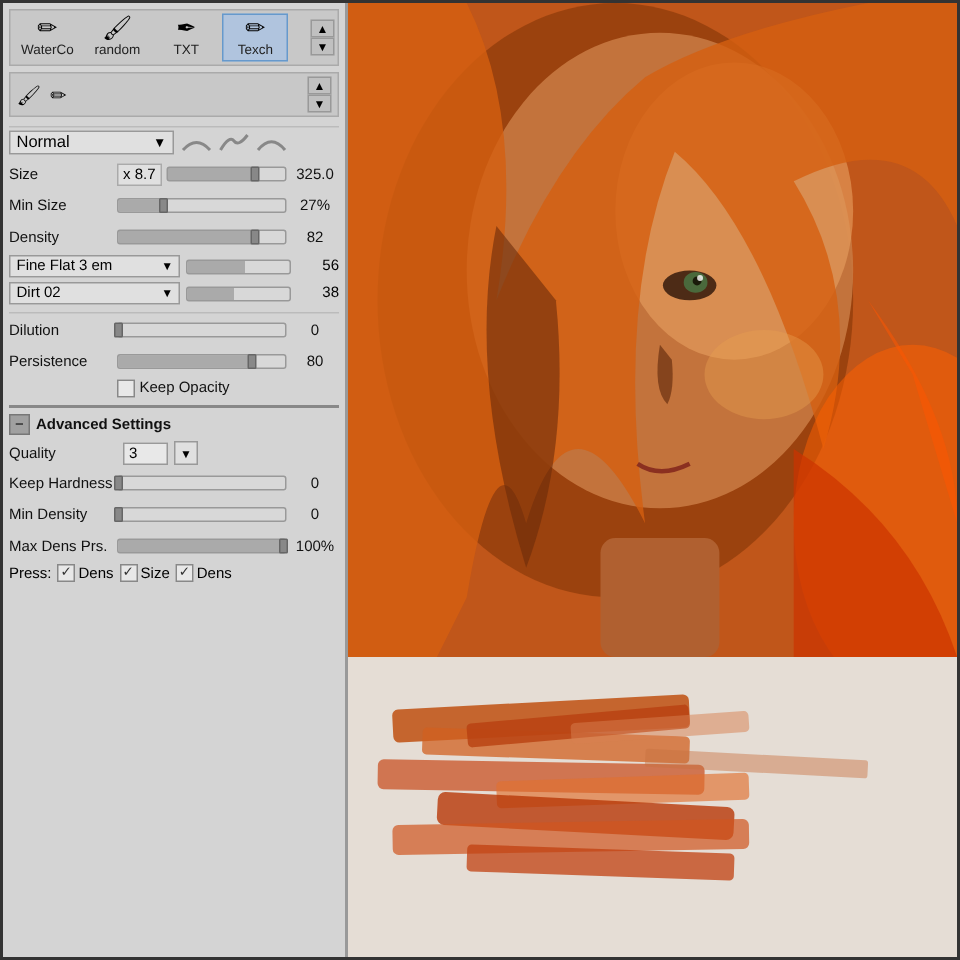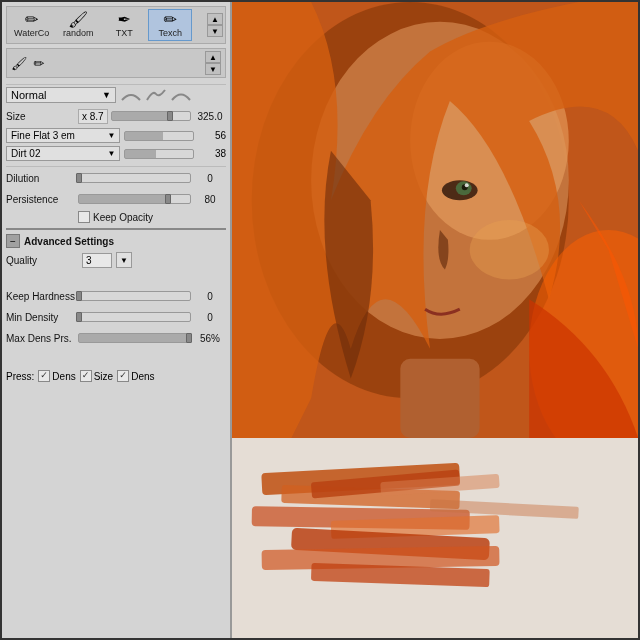--- a/index.html
+++ b/index.html
@@ -240,21 +240,21 @@
       display: flex;
       align-items: center;
       margin-bottom: 3px;
       gap: 4px;
     }
 
     .checkbox-label {
       font-size: 10px;
       color: #111;
       display: flex;
-      align-items: center;
+      align-items: flex-start;
       gap: 3px;
     }
 
     .checkbox-box {
       width: 12px;
       height: 12px;
       border: 1px solid #888;
       background: #e8e8e8;
       display: inline-block;
     }
@@ -282,21 +282,21 @@
 
     .advanced-title {
       font-size: 10px;
       font-weight: bold;
       color: #111;
     }
 
     .quality-row {
       display: flex;
       align-items: center;
-      margin-bottom: 19px;
+      margin-bottom: 3px;
       gap: 4px;
     }
 
     .quality-input {
       width: 30px;
       background: #e8e8e8;
       border: 1px solid #999;
       padding: 1px 3px;
       font-size: 10px;
     }
@@ -311,21 +311,21 @@
       justify-content: center;
       font-size: 8px;
       cursor: pointer;
     }
 
     
     .press-row {
       display: flex;
       align-items: center;
       gap: 4px;
-      margin-top: 20px;
+      margin-top: 0;
       flex-wrap: wrap;
     }
 
     .press-item {
       display: flex;
       align-items: center;
       gap: 2px;
       font-size: 10px;
     }
 
@@ -435,21 +435,39 @@
       <div class="param-label">Size</div>
       <div class="param-slider-area">
         <div class="size-badge">x 8.7</div>
         <div class="slider-track" style="--fill:75%">
           <div class="slider-thumb" style="--thumb-pos:75%"></div>
         </div>
         <div class="param-value">325.0</div>
       </div>
     </div>
 
-
+    <div class="param-row">
+      <div class="param-label">Min Size</div>
+      <div class="param-slider-area">
+        <div class="slider-track" style="--fill:27%">
+          <div class="slider-thumb" style="--thumb-pos:27%"></div>
+        </div>
+        <div class="param-value">27%</div>
+      </div>
+    </div>
+
+    <div class="param-row">
+      <div class="param-label">Density</div>
+      <div class="param-slider-area">
+        <div class="slider-track" style="--fill:82%">
+          <div class="slider-thumb" style="--thumb-pos:82%"></div>
+        </div>
+        <div class="param-value">82</div>
+      </div>
+    </div>
 
     <div class="dropdown-row">
       <div class="dropdown-select">
         <span>Fine Flat 3 em</span>
         <span style="font-size:8px">▼</span>
       </div>
       <div class="slider-track-short" style="--fill:56%"></div>
       <div class="dropdown-value">56</div>
     </div>
 
@@ -524,21 +542,21 @@
         <div class="param-value">0</div>
       </div>
     </div>
 
     <div class="param-row">
       <div class="param-label">Max Dens Prs.</div>
       <div class="param-slider-area">
         <div class="slider-track" style="--fill:100%">
           <div class="slider-thumb" style="--thumb-pos:99%"></div>
         </div>
-        <div class="param-value">56%</div>
+        <div class="param-value">100%</div>
       </div>
     </div>
 
 
     <div class="press-row">
       <span style="font-size:10px;">Press:</span>
       <label class="press-item">
         <span class="checkbox-box" style="background:#e8e8e8; position:relative;">
           <span style="position:absolute;top:-1px;left:1px;font-size:9px;color:#333;">✓</span>
         </span>

